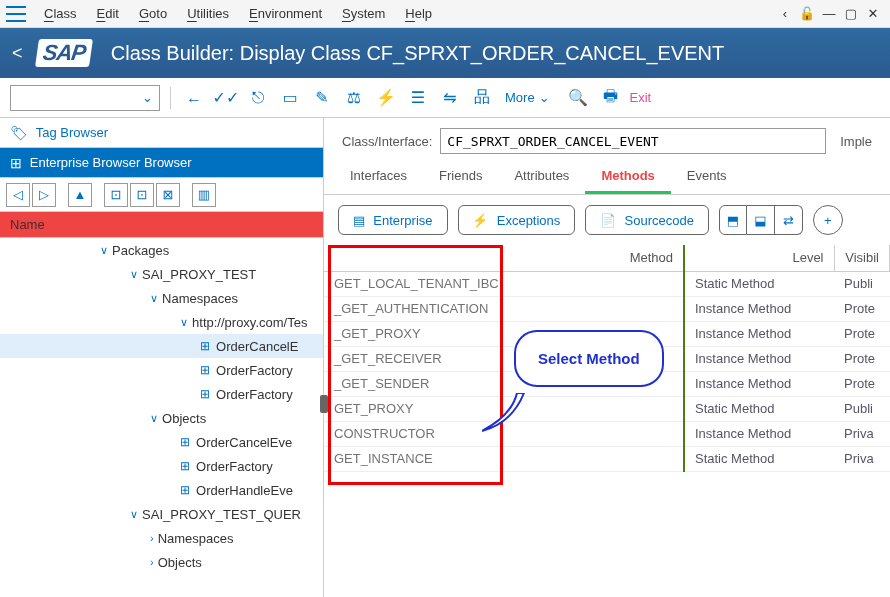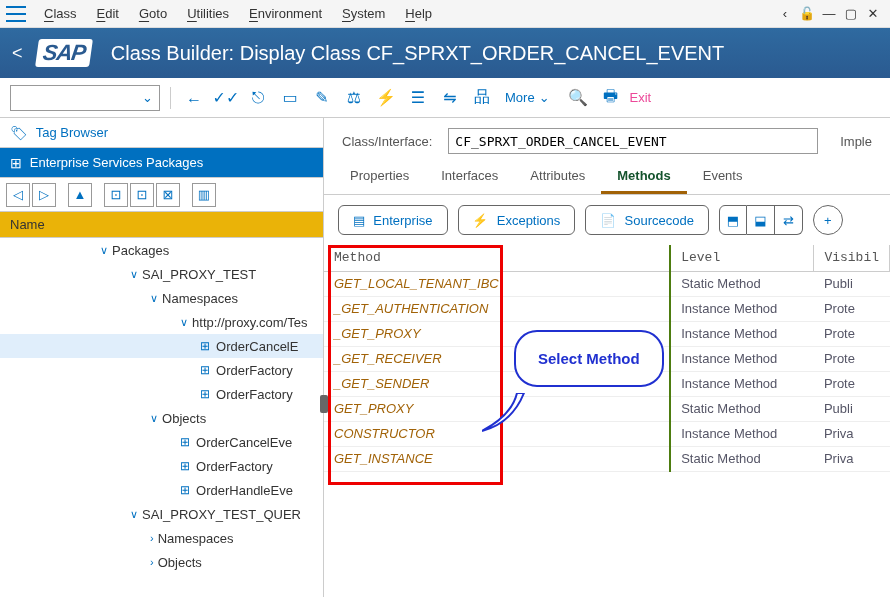--- a/index.html
+++ b/index.html
@@ -27,50 +27,50 @@
 .body { display: flex; height: calc(100% - 118px); }
 
 .leftpane { width: 324px; border-right: 1px solid #ccc; display: flex; flex-direction: column; }
 .tagbrowser, .esbrowser { display: flex; align-items: center; height: 30px; padding: 0 10px; cursor: pointer; border-bottom: 1px solid #ccc; }
 .tagbrowser { color: #0070c0; }
 .esbrowser { background: #0070c0; color: #fff; }
 .pt-icon { margin-right: 8px; font-size: 14px; }
 .treetools { height: 34px; border-bottom: 1px solid #ccc; display: flex; align-items: center; padding: 0 6px; gap: 2px; }
 .treetools .tt { width: 24px; height: 24px; border: 1px solid #999; display: flex; align-items: center; justify-content: center; color: #0070c0; font-size: 13px; cursor: pointer; }
 .treetools .ttgap { width: 8px; }
-.treehdr { height: 26px; border-bottom: 1px solid #ccc; display: flex; align-items: center; padding: 0 10px; background: #eab308; }
+.treehdr { height: 26px; border-bottom: 1px solid #ccc; display: flex; align-items: center; padding: 0 10px; background: #ef4444; }
 .tree { flex: 1; overflow: auto; font-size: 13px; }
 .treenode { display: flex; align-items: center; height: 24px; white-space: nowrap; overflow: hidden; cursor: pointer; }
 .treenode.sel { background: #e0eefb; }
 .tw { color: #0070c0; margin-right: 4px; font-size: 11px; }
 .tico { color: #0070c0; margin-right: 6px; font-size: 12px; }
 
 .rightpane { flex: 1; display: flex; flex-direction: column; overflow: hidden; }
-.classrow { display: flex; align-items: center; padding: 10px 18px 6px; gap: 16px; }
+.classrow { display: flex; align-items: center; padding: 10px 18px 6px; gap: 8px; }
 .classrow label { color: #555; }
 .classrow input { flex: 1; height: 26px; border: 1px solid #999; padding: 0 6px; font-family: monospace; font-size: 13px; }
 .classrow .impl { color: #555; padding-left: 6px; }
 
 .tabs { display: flex; border-bottom: 1px solid #ccc; padding: 0 10px; }
 .tab { padding: 8px 16px; color: #555; cursor: pointer; }
-.tab.active { color: #14532d; border-bottom: 3px solid #a16207; font-weight: 600; }
+.tab.active { color: #ef4444; border-bottom: 3px solid #22c55e; font-weight: 600; }
 
 .subtools { display: flex; align-items: center; padding: 10px 14px; gap: 10px; }
 .pillbtn { border: 1px solid #666; border-radius: 6px; height: 30px; display: flex; align-items: center; padding: 0 14px; gap: 8px; color: #0070c0; cursor: pointer; background: #fff; font-size: 13px; }
 .stico { width: 28px; height: 30px; border: 1px solid #666; display: flex; align-items: center; justify-content: center; color: #0070c0; cursor: pointer; }
 .stico.first { border-radius: 6px 0 0 6px; }
 .stico.mid { border-left: none; }
 .stico.right { border-left: none; border-radius: 0 6px 6px 0; }
 .stico.round { border-radius: 50%; width: 30px; }
 
 .gridwrap { flex: 1; overflow: hidden; position: relative; }
 .grid { width: 100%; border-collapse: collapse; font-family: "Courier New", monospace; font-size: 13px; color: #556; }
-.grid th { text-align: left; font-weight: 400; color: #555; height: 26px; border-bottom: 1px solid #ccc; border-right: 1px solid #ccc; padding: 0 10px; font-family: Liberation Mono, monospace; }
+.grid th { text-align: right; font-weight: 400; color: #555; height: 26px; border-bottom: 1px solid #ccc; border-right: 1px solid #ccc; padding: 0 10px; font-family: Liberation Sans, sans-serif; }
 .grid td { height: 25px; border-bottom: 1px solid #eee; padding: 0 10px; }
-.grid td.method { color: #a16207; font-style: italic; }
+.grid td.method { color: #737373; }
 .grid .levelcol { border-left: 2px solid #4d7c0f; }
 .redbox { position: absolute; border: 3px solid #e00; pointer-events: none; }
 
 .callout { position: absolute; background: #fff; border: 2px solid #2030d0; border-radius: 23px; padding: 18px 22px; color: #2030d0; font-weight: 700; font-family: Arial; font-size: 15px; }
 
 .draghandle { position: absolute; left: 320px; top: 395px; width: 8px; height: 18px; background: #666; border-radius: 2px; cursor: ew-resize; }
 
 .u { text-decoration: underline; }
 </style>
 </head>
@@ -123,21 +123,21 @@
 </div>
 
 <div class="body">
   <div class="leftpane">
     <div class="tagbrowser">
       <span class="pt-icon">🏷</span>
       <span>Tag Browser</span>
     </div>
     <div class="esbrowser">
       <span class="pt-icon">⊞</span>
-      <span>Enterprise Services Packages</span>
+      <span>Enterprise Browser Browser</span>
     </div>
     <div class="treetools">
       <div class="tt">◁</div>
       <div class="tt">▷</div>
       <div class="ttgap"></div>
       <div class="tt">▲</div>
       <div class="ttgap"></div>
       <div class="tt">⊡</div>
       <div class="tt">⊡</div>
       <div class="tt">⊠</div>
@@ -205,22 +205,22 @@
       </div>
   </div>
 
   <div class="rightpane">
     <div class="classrow">
       <label>Class/Interface:</label>
       <input type="text" value="CF_SPRXT_ORDER_CANCEL_EVENT" style="">
       <span class="impl">Imple</span>
     </div>
     <div class="tabs" id="tabs">
-        <div class="tab">Properties</div>
         <div class="tab">Interfaces</div>
+        <div class="tab">Friends</div>
         <div class="tab">Attributes</div>
         <div class="tab active">Methods</div>
         <div class="tab">Events</div>
       </div>
     <div class="subtools">
       <button class="pillbtn">
           <span>▤</span>
           <span>Enterprise</span>
         </button>
       <button class="pillbtn">

